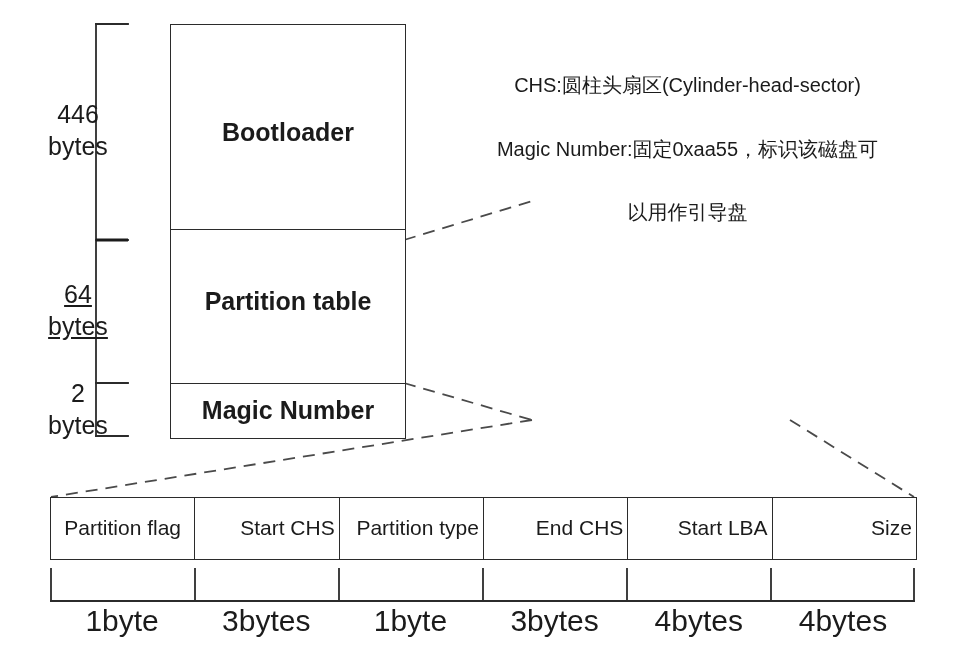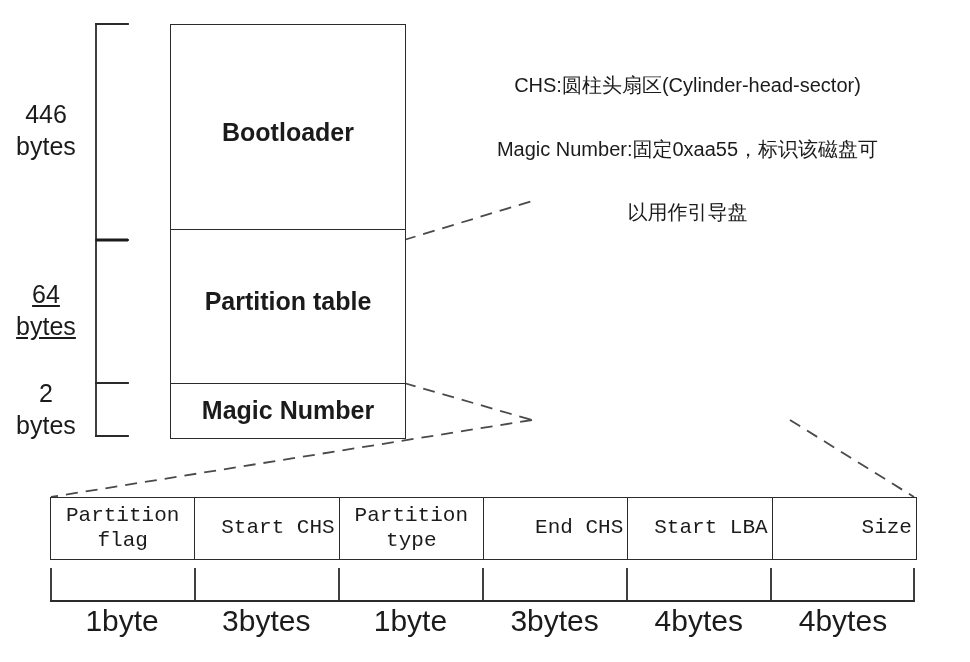--- a/index.html
+++ b/index.html
@@ -29,20 +29,21 @@
   }
 
   
   .size-label {
     position: absolute;
     text-align: center;
     line-height: 1.28;
     font-size: 25px;
     color: #1b1b1b;
     white-space: pre-line;
+    padding-left: 32px;
   }
 
   
   #mbr-column {
     position: absolute;
     left: 170px; top: 24px;
     width: 234px; height: 413px;
     border: 1.6px solid #2b2b2b;
     background: #fff;
   }
@@ -80,21 +81,20 @@
   .partition-row + .partition-row { border-top: 1.6px solid #2b2b2b; }
 
   
   #entry-table {
     position: absolute;
     left: 50px; top: 497px;
     width: 865px; height: 61px;
     border: 1.6px solid #2b2b2b;
     display: flex;
     background: #fff;
-    font-family: Liberation Mono, monospace;
   }
   .entry-cell {
     flex: 1 1 0;
     display: flex;
     align-items: center;
     justify-content: center;
     text-align: center;
     font-size: 21px;
     line-height: 1.16;
     color: #1b1b1b;

